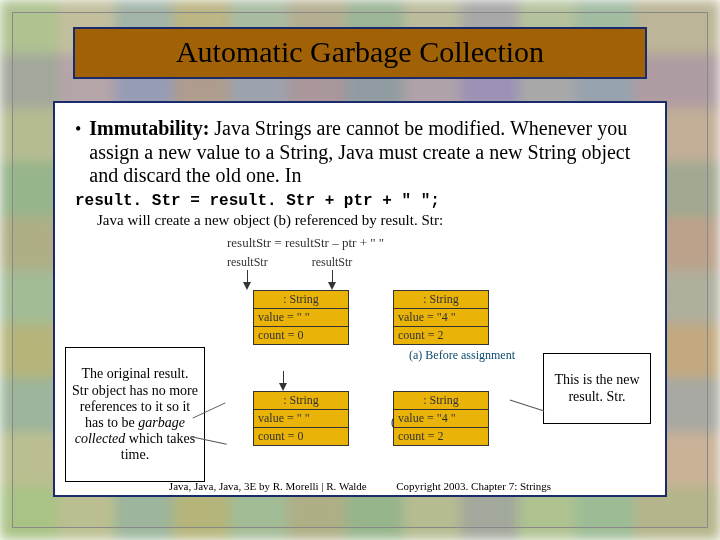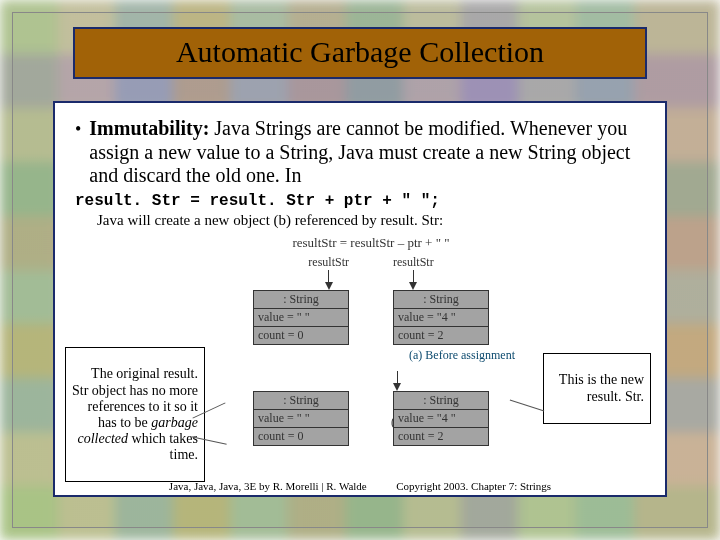--- a/index.html
+++ b/index.html
@@ -56,64 +56,64 @@
     position: relative;
     margin-top: 6px;
     height: 260px;
   }
   .annot-left, .annot-right {
     position: absolute;
     background: #fff;
     border: 1px solid #000;
     font-size: 14px;
     line-height: 1.15;
-    text-align: right;
+    text-align: center;
     padding: 18px 6px;
   }
   .annot-left { left: -10px; top: 112px; width: 140px; }
   .annot-right { right: -6px; top: 118px; width: 108px; }
   .ital { font-style: italic; }
   .diag-center {
     position: absolute;
     left: 152px; right: 130px; top: 0; bottom: 0;
   }
   .top-code {
     font-family: "Times New Roman", serif;
     font-size: 13px;
-    text-align: center;
+    text-align: left;
     color: #333;
     margin-bottom: 4px;
   }
   .row-objs {
     display: flex; justify-content: center; gap: 44px;
     position: relative;
   }
   .obj {
     border: 1px solid #333;
     width: 96px;
     font-size: 12px;
     color: #333;
-    background: #a3a3a3;
+    background: #eab308;
   }
   .obj .hdr { border-bottom: 1px solid #333; text-align: center; padding: 1px 0; }
   .obj .fld { border-bottom: 1px solid #333; padding: 1px 4px; white-space: nowrap; }
   .obj .fld:last-child { border-bottom: none; }
   .cap {
     font-size: 12px; text-align: right; color: #0c4a6e;
     margin: 3px 0 6px;
   }
   .arrow-down {
     width: 0; height: 0;
     border-left: 4px solid transparent;
     border-right: 4px solid transparent;
     border-top: 8px solid #333;
     margin: 0 auto;
   }
   .stem { width: 1px; height: 12px; background: #333; margin: 0 auto; }
-  .row-pair { display:flex; justify-content:center; gap:44px; }
+  .row-pair { display:flex; gap:44px; }
   .pair-col { display:flex; flex-direction:column; align-items:center; }
   .connector {
     position: absolute;
     border-top: 1px solid #555;
     width: 36px;
   }
   .conn-left-a { left: 116px; top: 175px; transform: rotate(-25deg); }
   .conn-left-b { left: 116px; top: 205px; transform: rotate(12deg); }
   .conn-right { right: 100px; top: 170px; transform: rotate(18deg); }
   .orphan-label {

